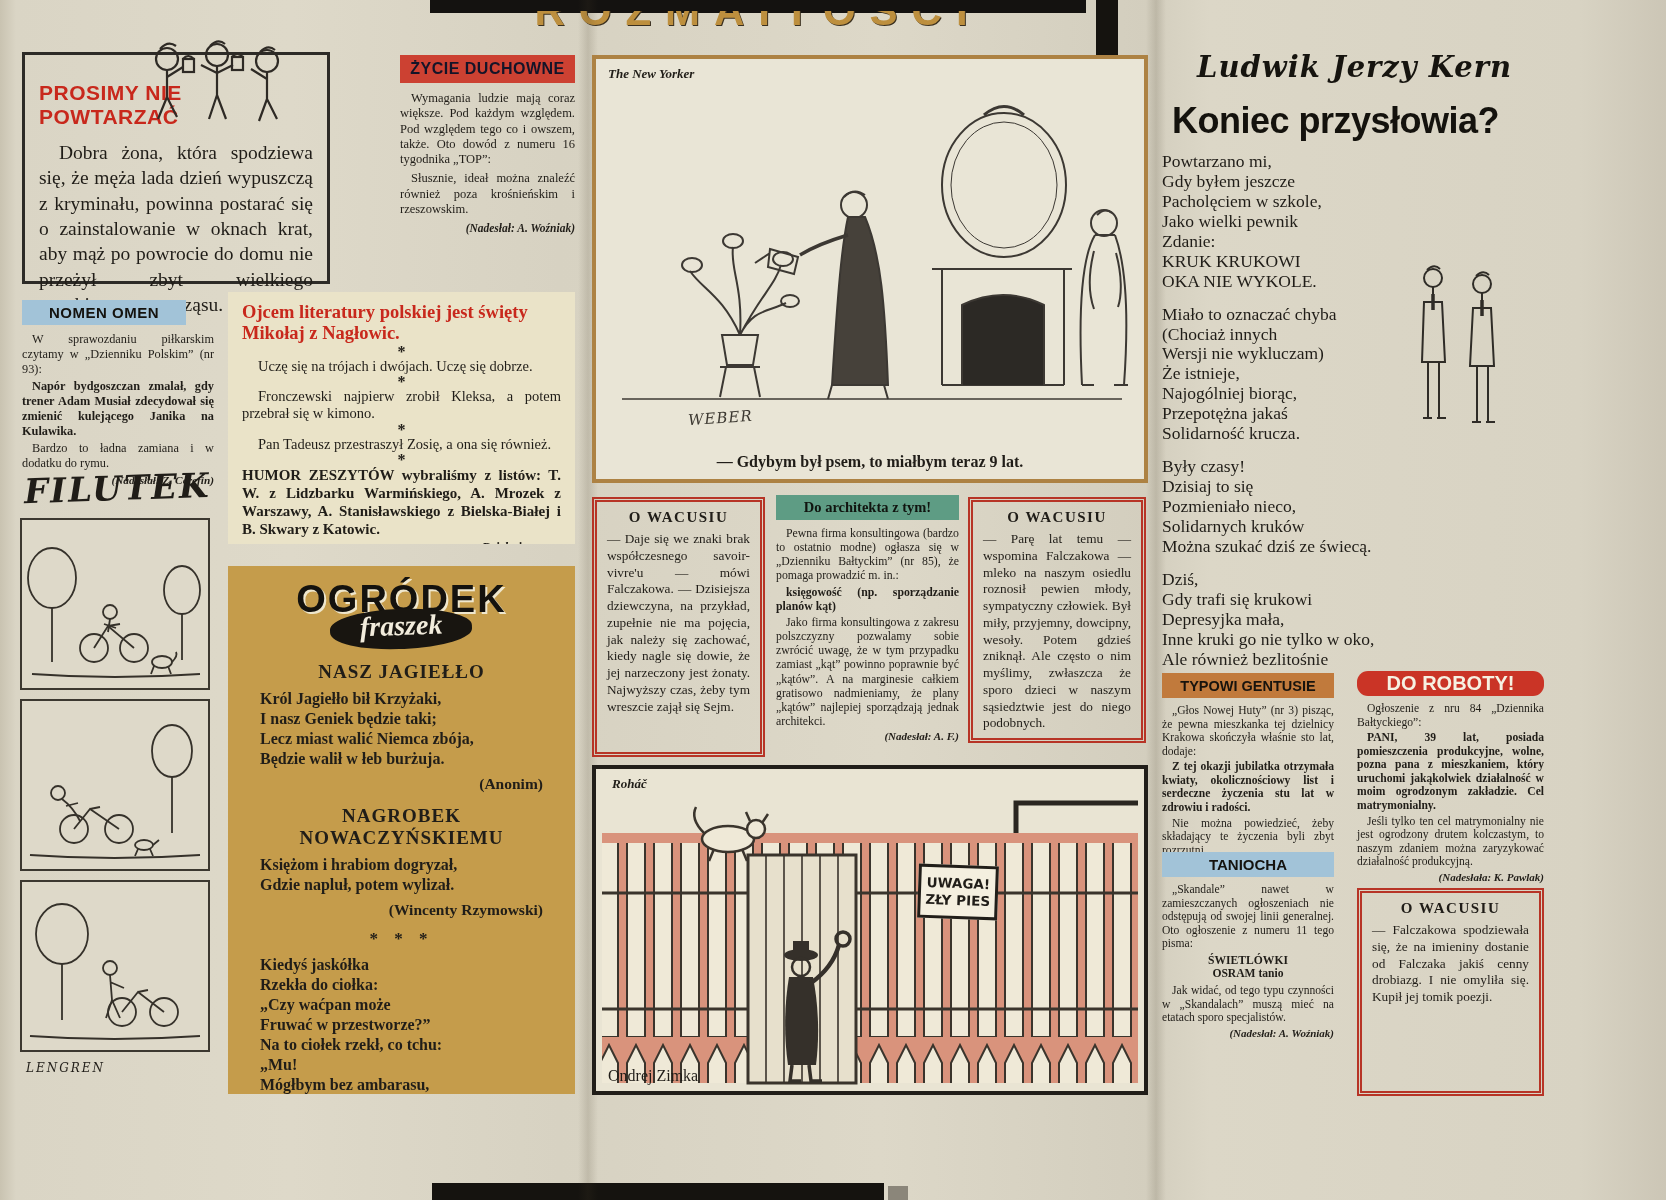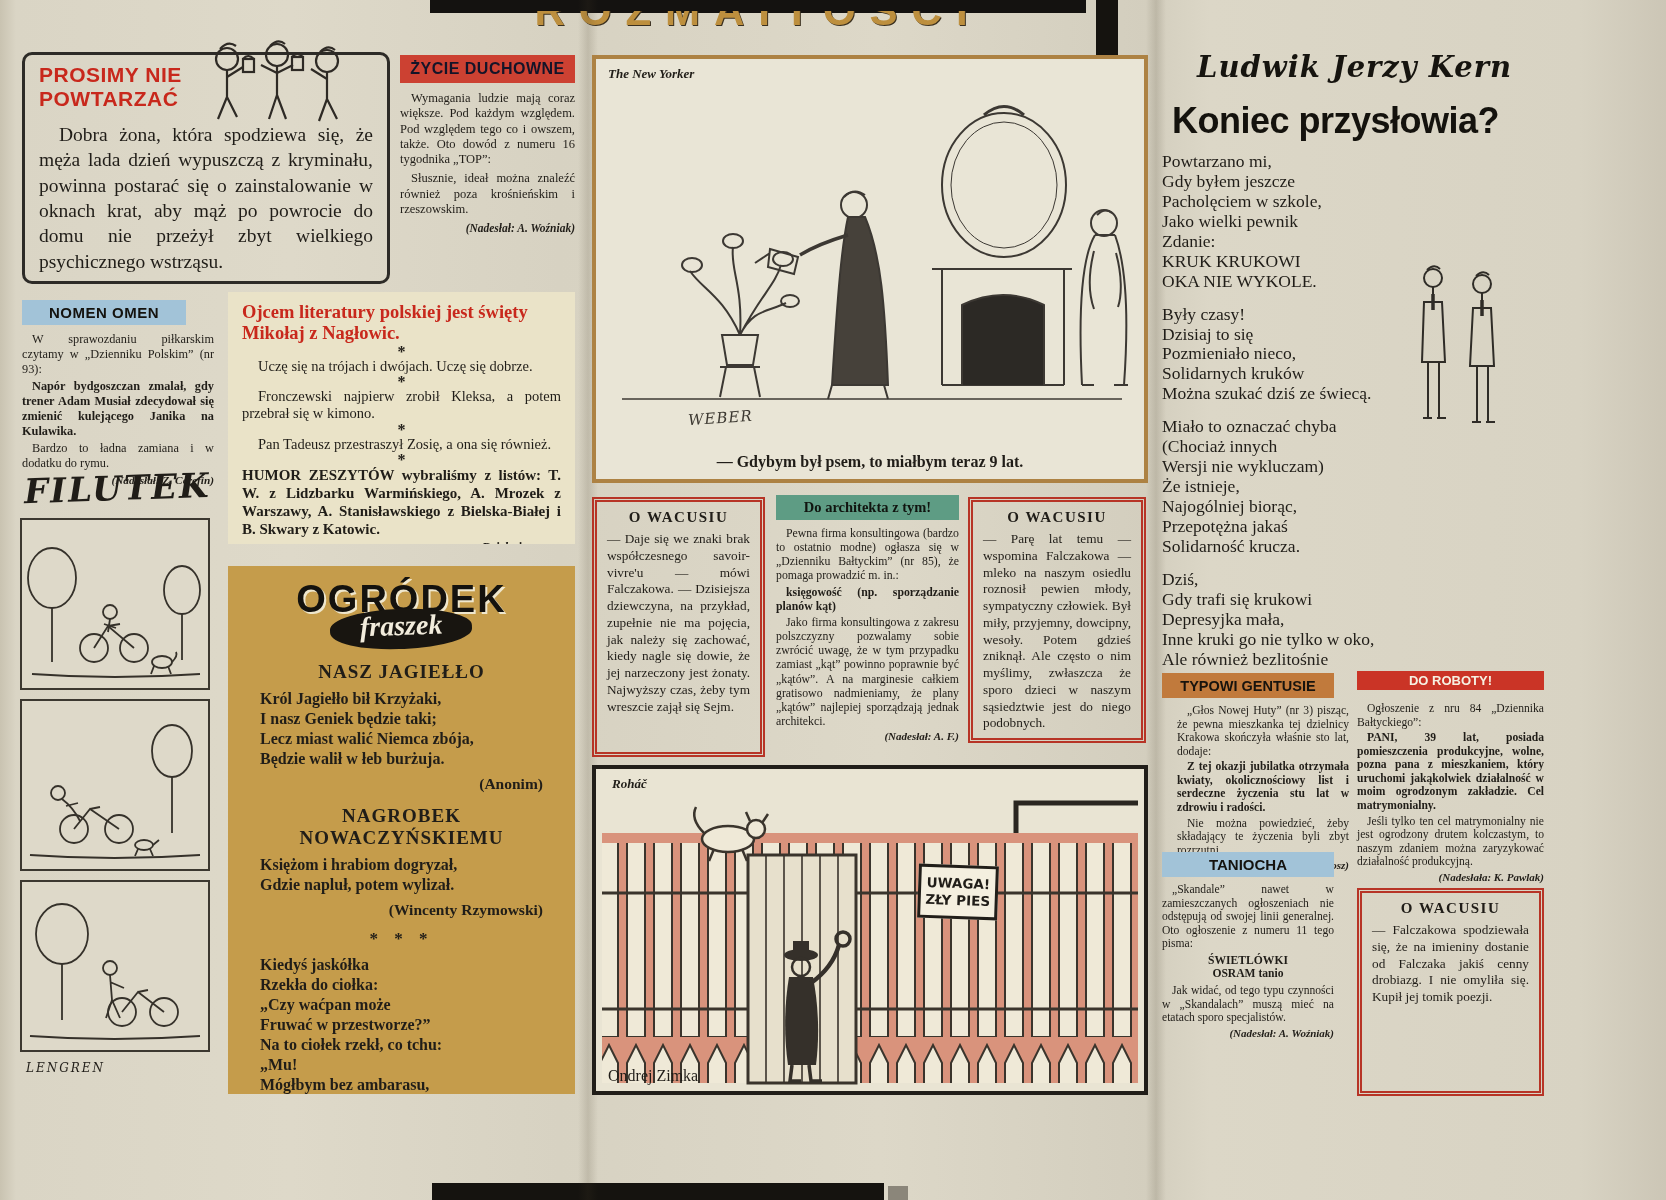--- a/index.html
+++ b/index.html
@@ -23,21 +23,21 @@
   .masthead-bar { position:absolute; left:430px; top:0; width:656px; height:13px; background:#141210; }
   .masthead-title { position:absolute; left:430px; top:11px; width:656px; height:22px; overflow:hidden;
     text-align:center; font-family:"Liberation Sans",sans-serif; font-weight:900; font-size:42px;
     letter-spacing:14px; color:#bd8f3e; text-shadow:1px 1px 0 #3a3020; line-height:42px; }
   .masthead-title span { display:block; margin-top:-21px; }
   .corner-block { position:absolute; left:1096px; top:0; width:22px; height:64px; background:#15130f; }
   .bottom-bar  { position:absolute; left:432px; top:1183px; width:452px; height:17px; background:#15130f; }
   .bottom-bar2 { position:absolute; left:888px; top:1186px; width:20px; height:14px; background:#8b867a; }
 
   
-  .prosimy { left:22px; top:52px; width:368px; height:232px; border:3px solid #2d2b27; border-radius:10px; padding:8px 14px; }
+  .prosimy { left:22px; top:52px; width:308px; height:232px; border:3px solid #2d2b27; border-radius:0; padding:26px 14px; }
   .prosimy-title { color:#c8281c; font-weight:bold; font-size:21px; line-height:1.12; letter-spacing:.5px; }
   .prosimy-body { margin-top:12px; font-size:19.5px; line-height:1.3; text-indent:20px; }
   .beer-cartoon { position:absolute; right:24px; top:-20px; width:170px; height:88px; }
 
   
   .zycie { left:400px; top:55px; width:175px; }
   .zycie-strip { height:28px; background:#cc4132; color:#141428; font-size:16px; letter-spacing:.5px; }
   .zycie-body { margin-top:8px; font-size:12.5px; line-height:1.22; }
   .zycie-body p { text-indent:11px; margin-bottom:4px; }
 
@@ -106,22 +106,22 @@
   
   .kern-author { left:1160px; top:50px; width:360px; font-family:"DejaVu Serif",serif; font-style:italic;
     font-weight:bold; font-size:29px; letter-spacing:1px; color:#16140f;margin-left:37px; }
   .kern-title { left:1172px; top:100px; width:380px; font-family:"Liberation Sans",sans-serif; font-weight:900;
     font-size:36px; letter-spacing:-.5px; color:#14120d; }
   .kern-poem { left:1162px; top:152px; width:342px; font-size:17.5px; line-height:1.14; }
   .kern-poem .stanza { margin-bottom:13px; }
 
   
   .gent-strip { left:1162px; top:673px; width:172px; height:25px; background:#c17a3c; color:#17130d; font-size:14.5px; }
-  .gent-body { left:1162px; top:704px; width:172px; font-size:11.6px; line-height:1.17;margin-left:15px; }
-  .roboty-strip { left:1357px; top:671px; width:187px; height:19px; background:#ca3426; color:#f6f1e2; font-size:13px; }
+  .gent-body { left:1162px; top:704px; width:172px; font-size:11.6px; line-height:1.17; }
+  .roboty-strip { left:1357px; top:671px; width:187px; height:25px; background:#ca3426; color:#f6f1e2; font-size:20px;border-radius:11px; }
   .roboty-body { left:1357px; top:702px; width:187px; font-size:11.6px; line-height:1.17; }
   .tanio-strip { left:1162px; top:852px; width:172px; height:25px; background:#a2c3d8; color:#14120e; font-size:15px; }
   .tanio-body { left:1162px; top:883px; width:172px; font-size:11.6px; line-height:1.17; }
   .mini p { text-indent:10px; margin-bottom:2px; }
   .mini .credit { font-size:11px; margin-top:2px; }
   .bq { font-weight:bold; }
   .tanio-quote { font-weight:bold; text-align:center; margin:3px 0; }
 </style>
 </head>
 <body>
@@ -365,32 +365,32 @@
   <div class="abs kern-author">Ludwik Jerzy Kern</div>
   <div class="abs kern-title">Koniec przysłowia?</div>
   <div class="abs kern-poem">
     <div class="stanza lines">Powtarzano mi,
 Gdy byłem jeszcze
 Pacholęciem w szkole,
 Jako wielki pewnik
 Zdanie:
 KRUK KRUKOWI
 OKA NIE WYKOLE.</div>
-    <div class="stanza lines">Były czasy!
-Dzisiaj to się
-Pozmieniało nieco,
-Solidarnych kruków
-Można szukać dziś ze świecą.</div>
     <div class="stanza lines">Miało to oznaczać chyba
 (Chociaż innych
 Wersji nie wykluczam)
 Że istnieje,
 Najogólniej biorąc,
 Przepotężna jakaś
 Solidarność krucza.</div>
+    <div class="stanza lines">Były czasy!
+Dzisiaj to się
+Pozmieniało nieco,
+Solidarnych kruków
+Można szukać dziś ze świecą.</div>
     <div class="stanza lines">Dziś,
 Gdy trafi się krukowi
 Depresyjka mała,
 Inne kruki go nie tylko w oko,
 Ale również bezlitośnie
 W inne części ciała...</div>
   </div>
   <svg class="abs" style="left:1398px;top:250px" width="118" height="198" viewBox="0 0 118 198">
     <g stroke="#2f2c27" fill="none" stroke-width="2">
       <circle cx="35" cy="28" r="9"></circle>

